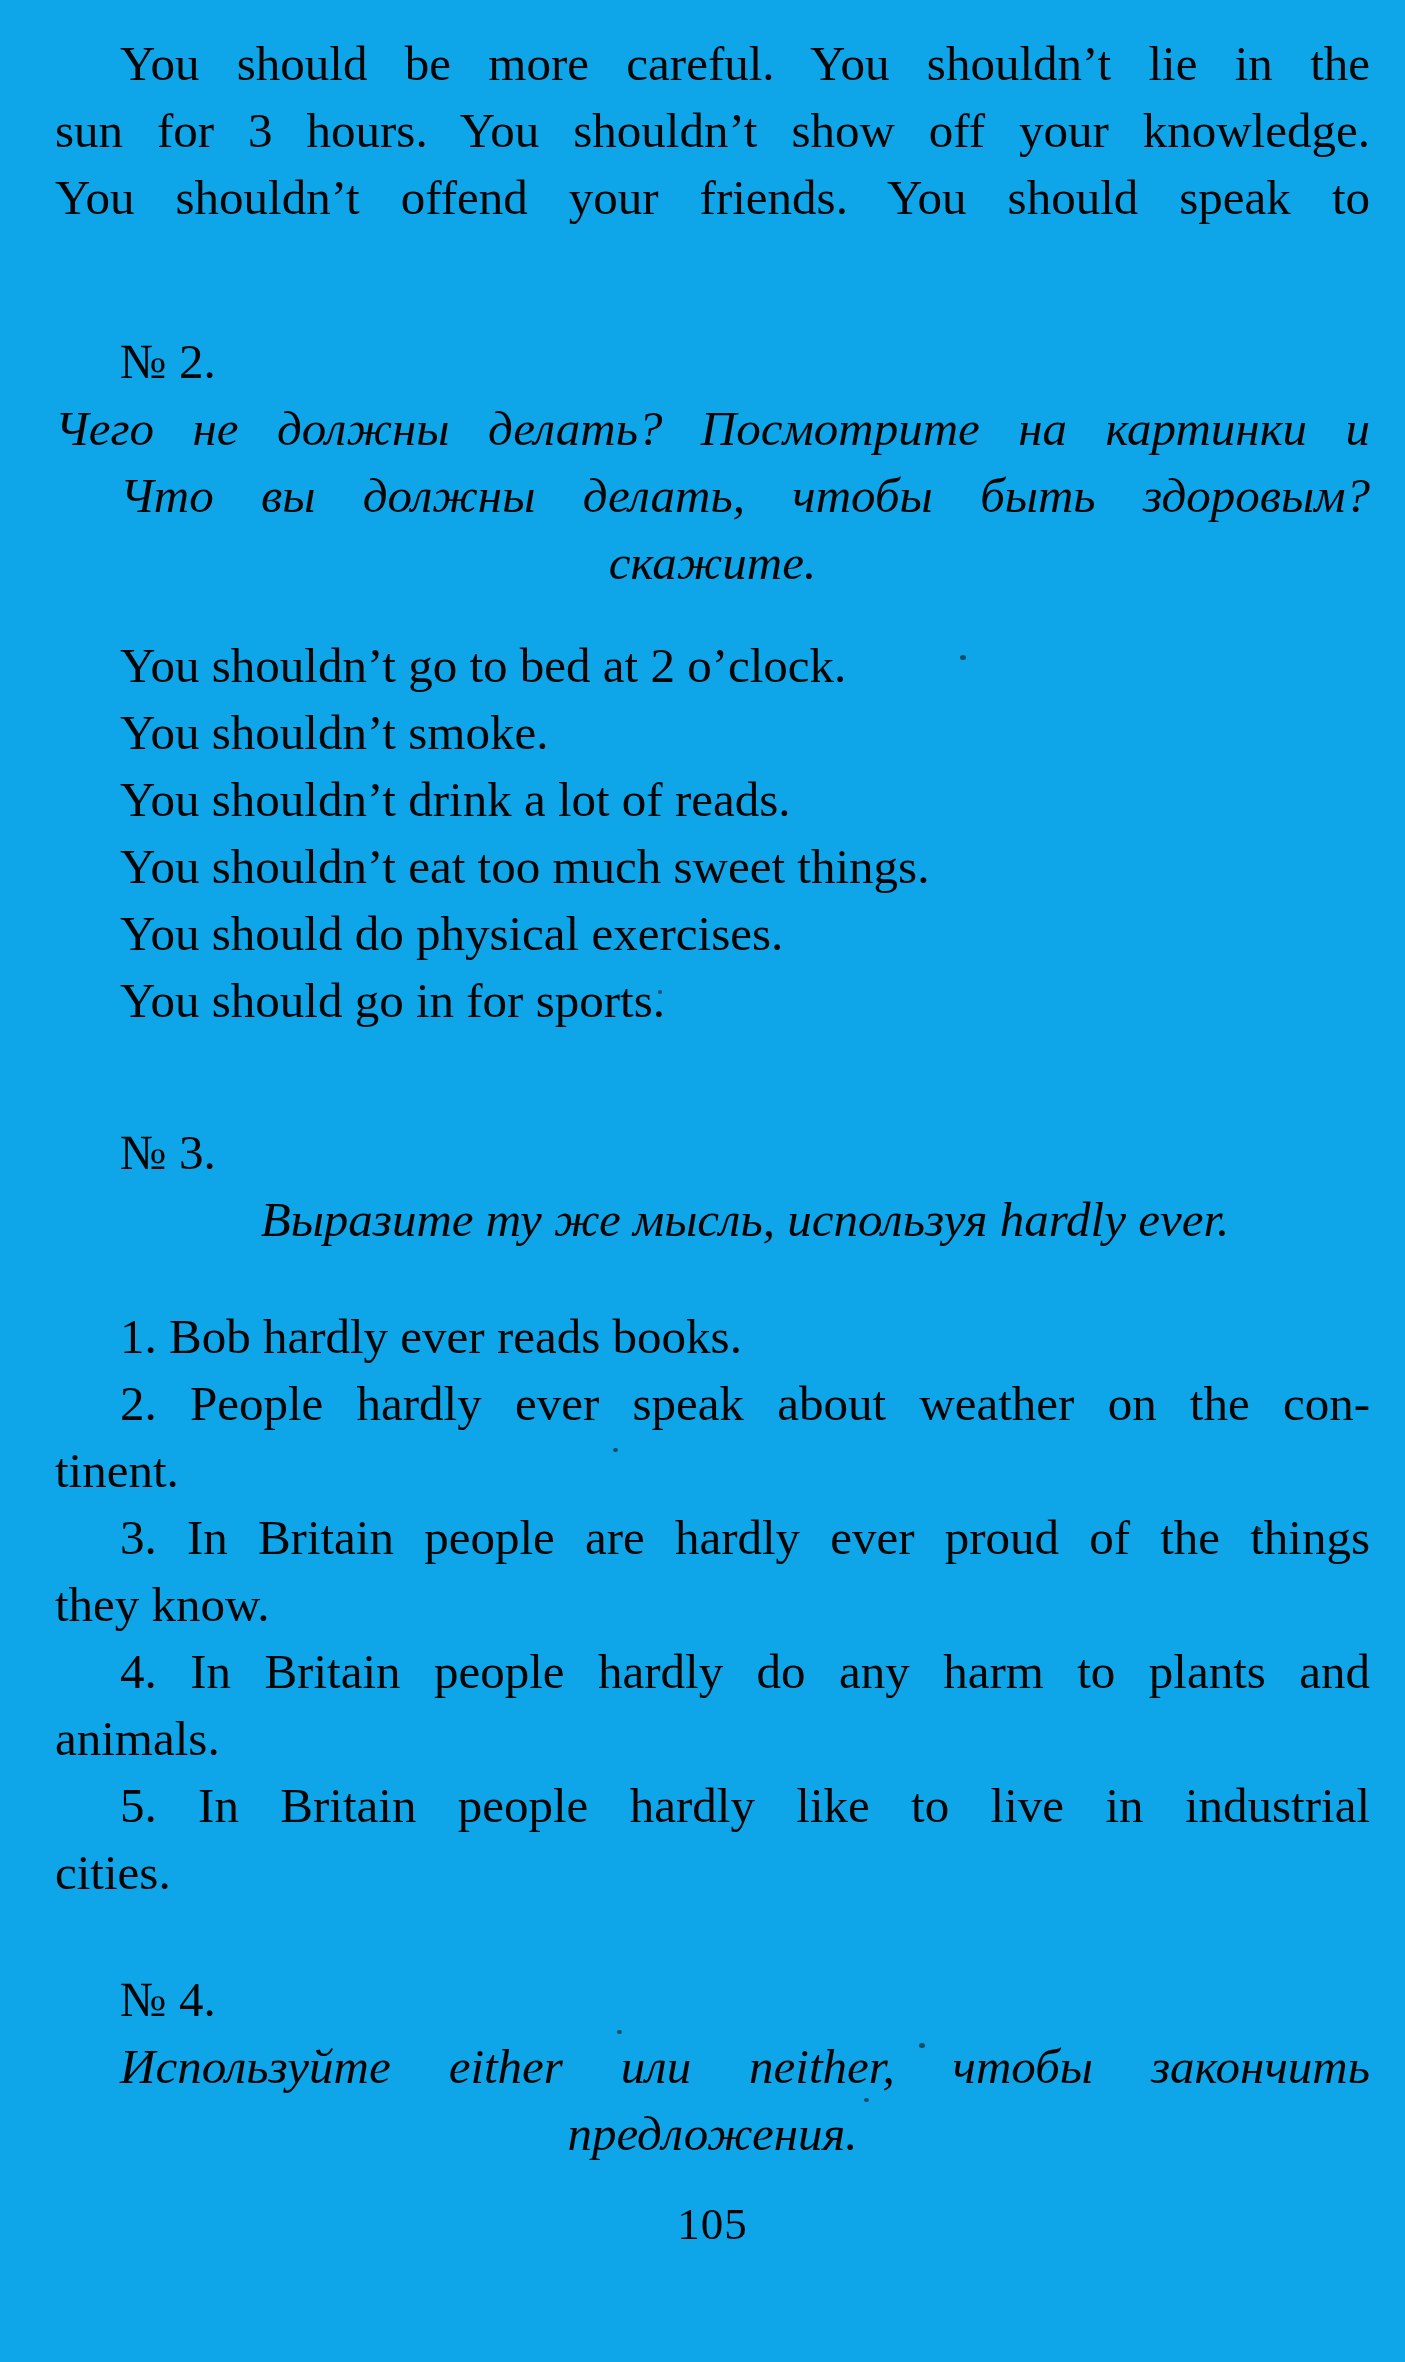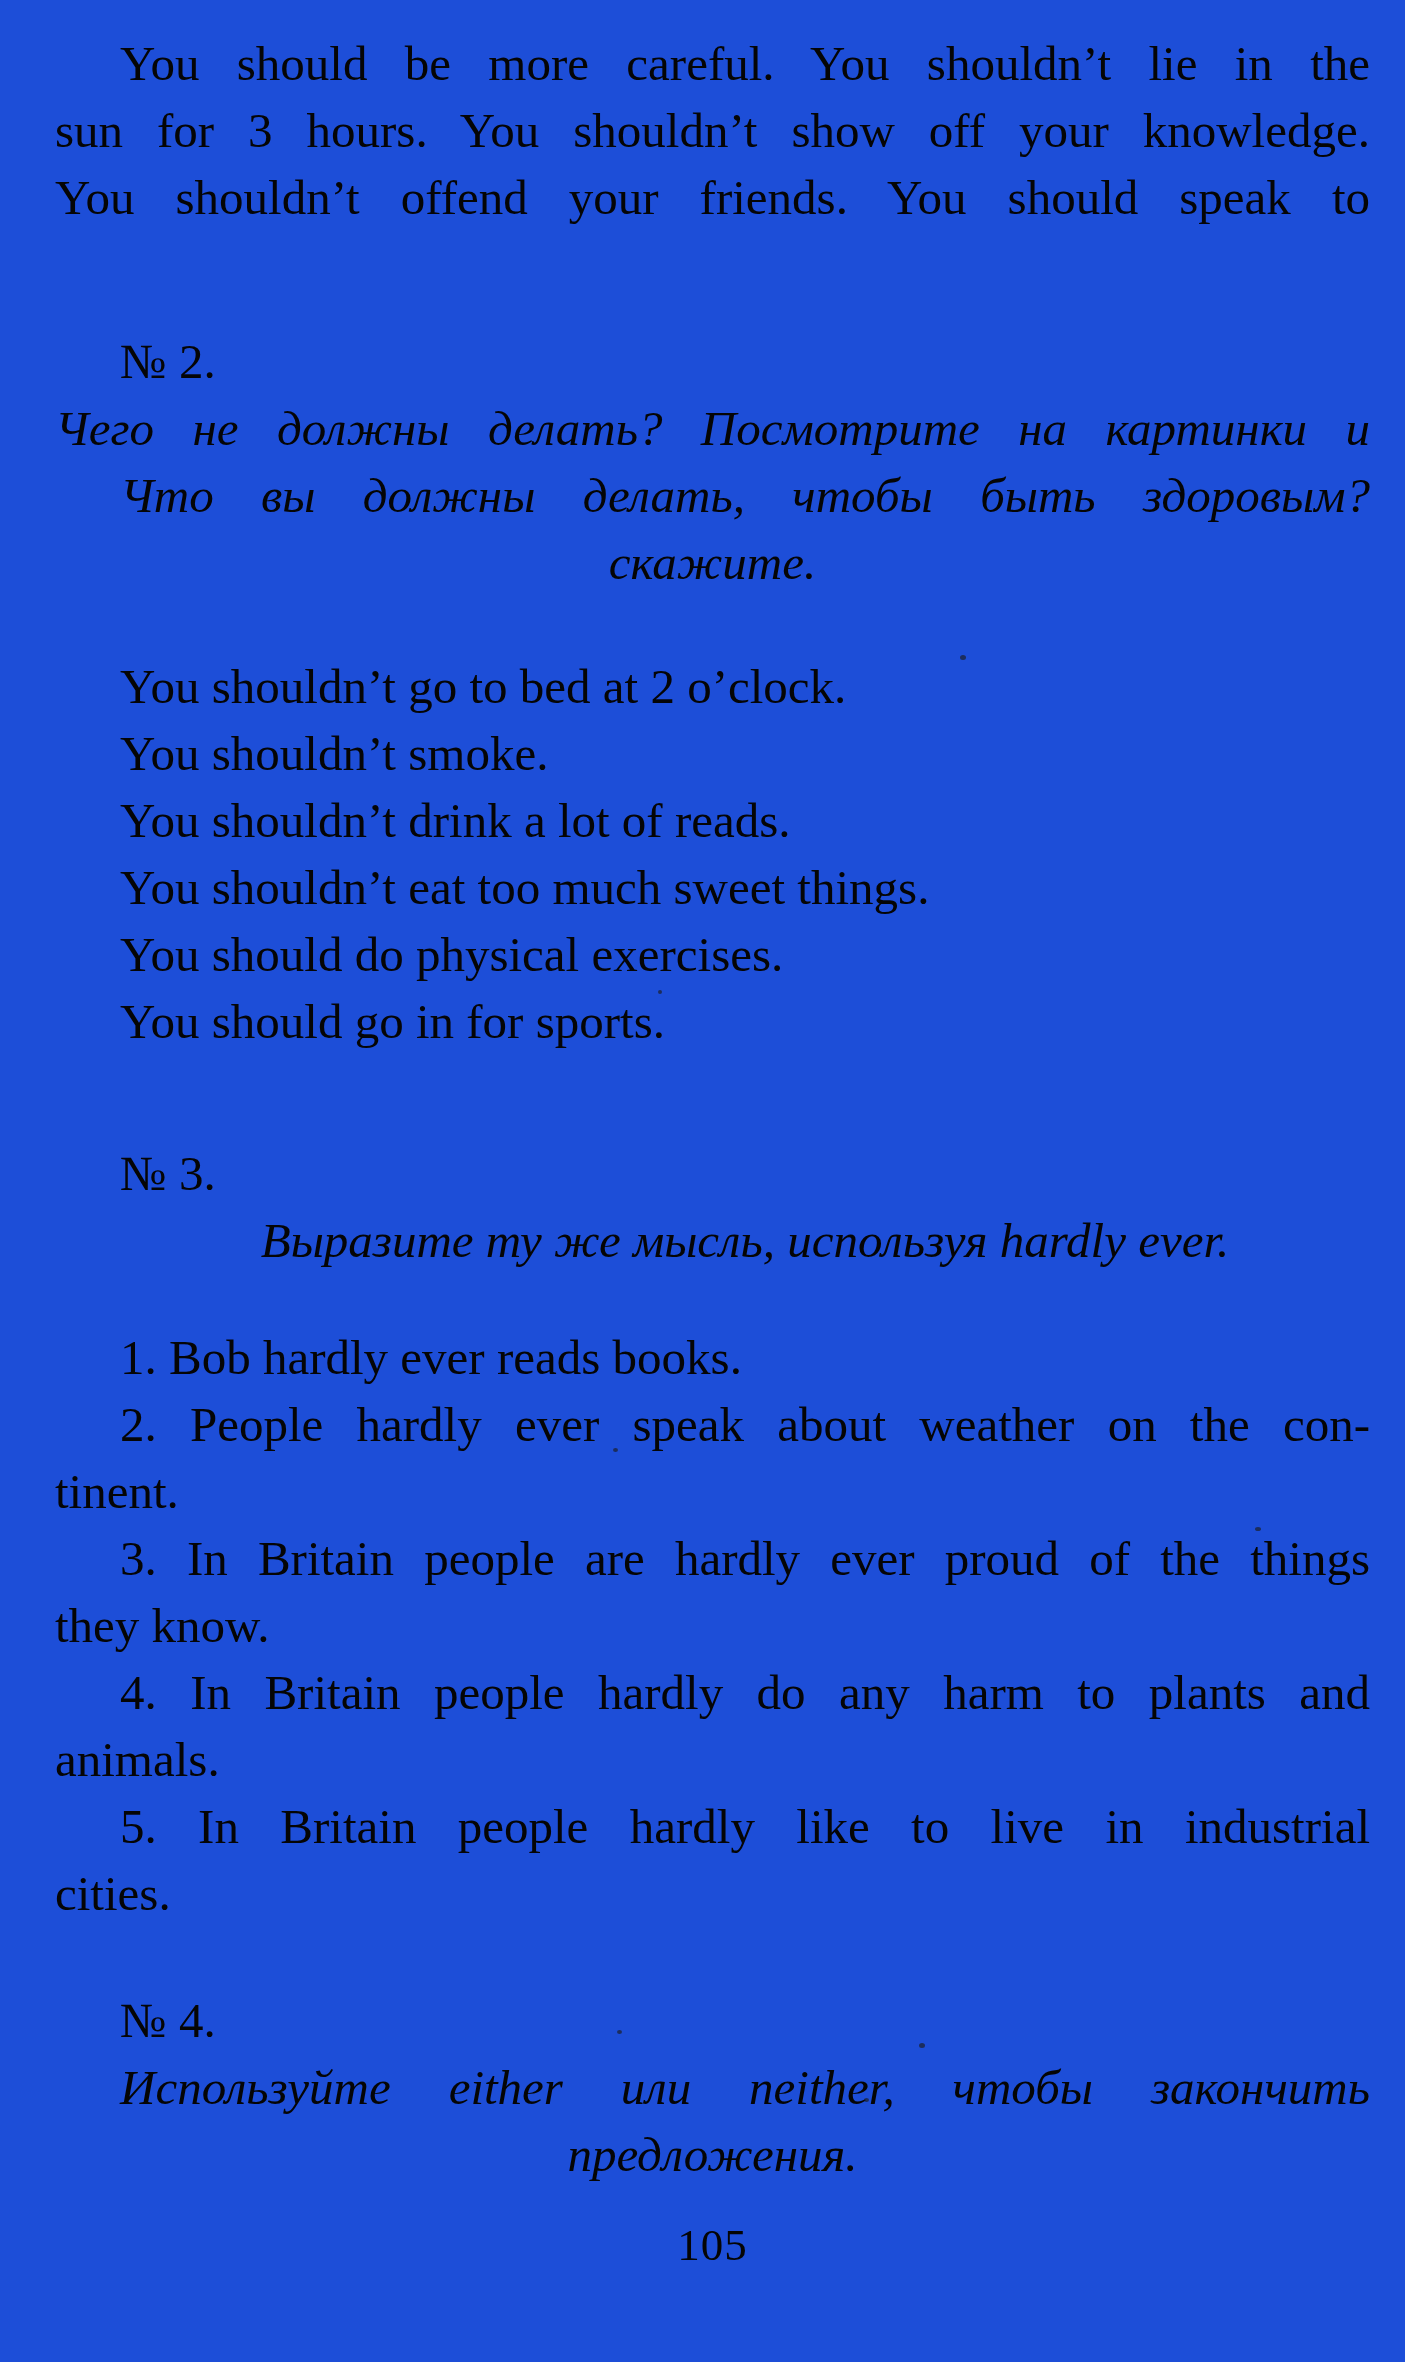--- a/index.html
+++ b/index.html
@@ -4,21 +4,21 @@
 <style>
   html, body {
     margin: 0;
     padding: 0;
     background: #ffffff;
   }
   .page {
     position: relative;
     width: 1405px;
     height: 2362px;
-    background: #1d4ed8;
+    background: #0ea5e9;
     color: #050505;
     font-family: "Liberation Serif", "DejaVu Serif", serif;
     overflow: hidden;
   }
   .content {
     padding: 30px 35px 0 55px;
   }
   .ln {
     font-size: 49px;
     line-height: 67px;
@@ -28,21 +28,21 @@
   }
   .ind { text-indent: 65px; }
   .just {
     text-align: justify;
     text-align-last: justify;
   }
   .it { font-style: italic; text-align: center; }
   .heading { font-style: normal; }
   
   .sec-ex2-heading   { margin-top: 97px; }
-  .sec-ex2-items     { margin-top: 57px; }
+  .sec-ex2-items     { margin-top: 36px; }
   .sec-ex3-heading   { margin-top: 85px; }
   .sec-ex3-items     { margin-top: 50px; }
   .sec-ex4-heading   { margin-top: 60px; }
   .pageno {
     margin-top: 35px;
     font-size: 45px;
     line-height: 45px;
     text-align: center;
     letter-spacing: 1px;
   }

